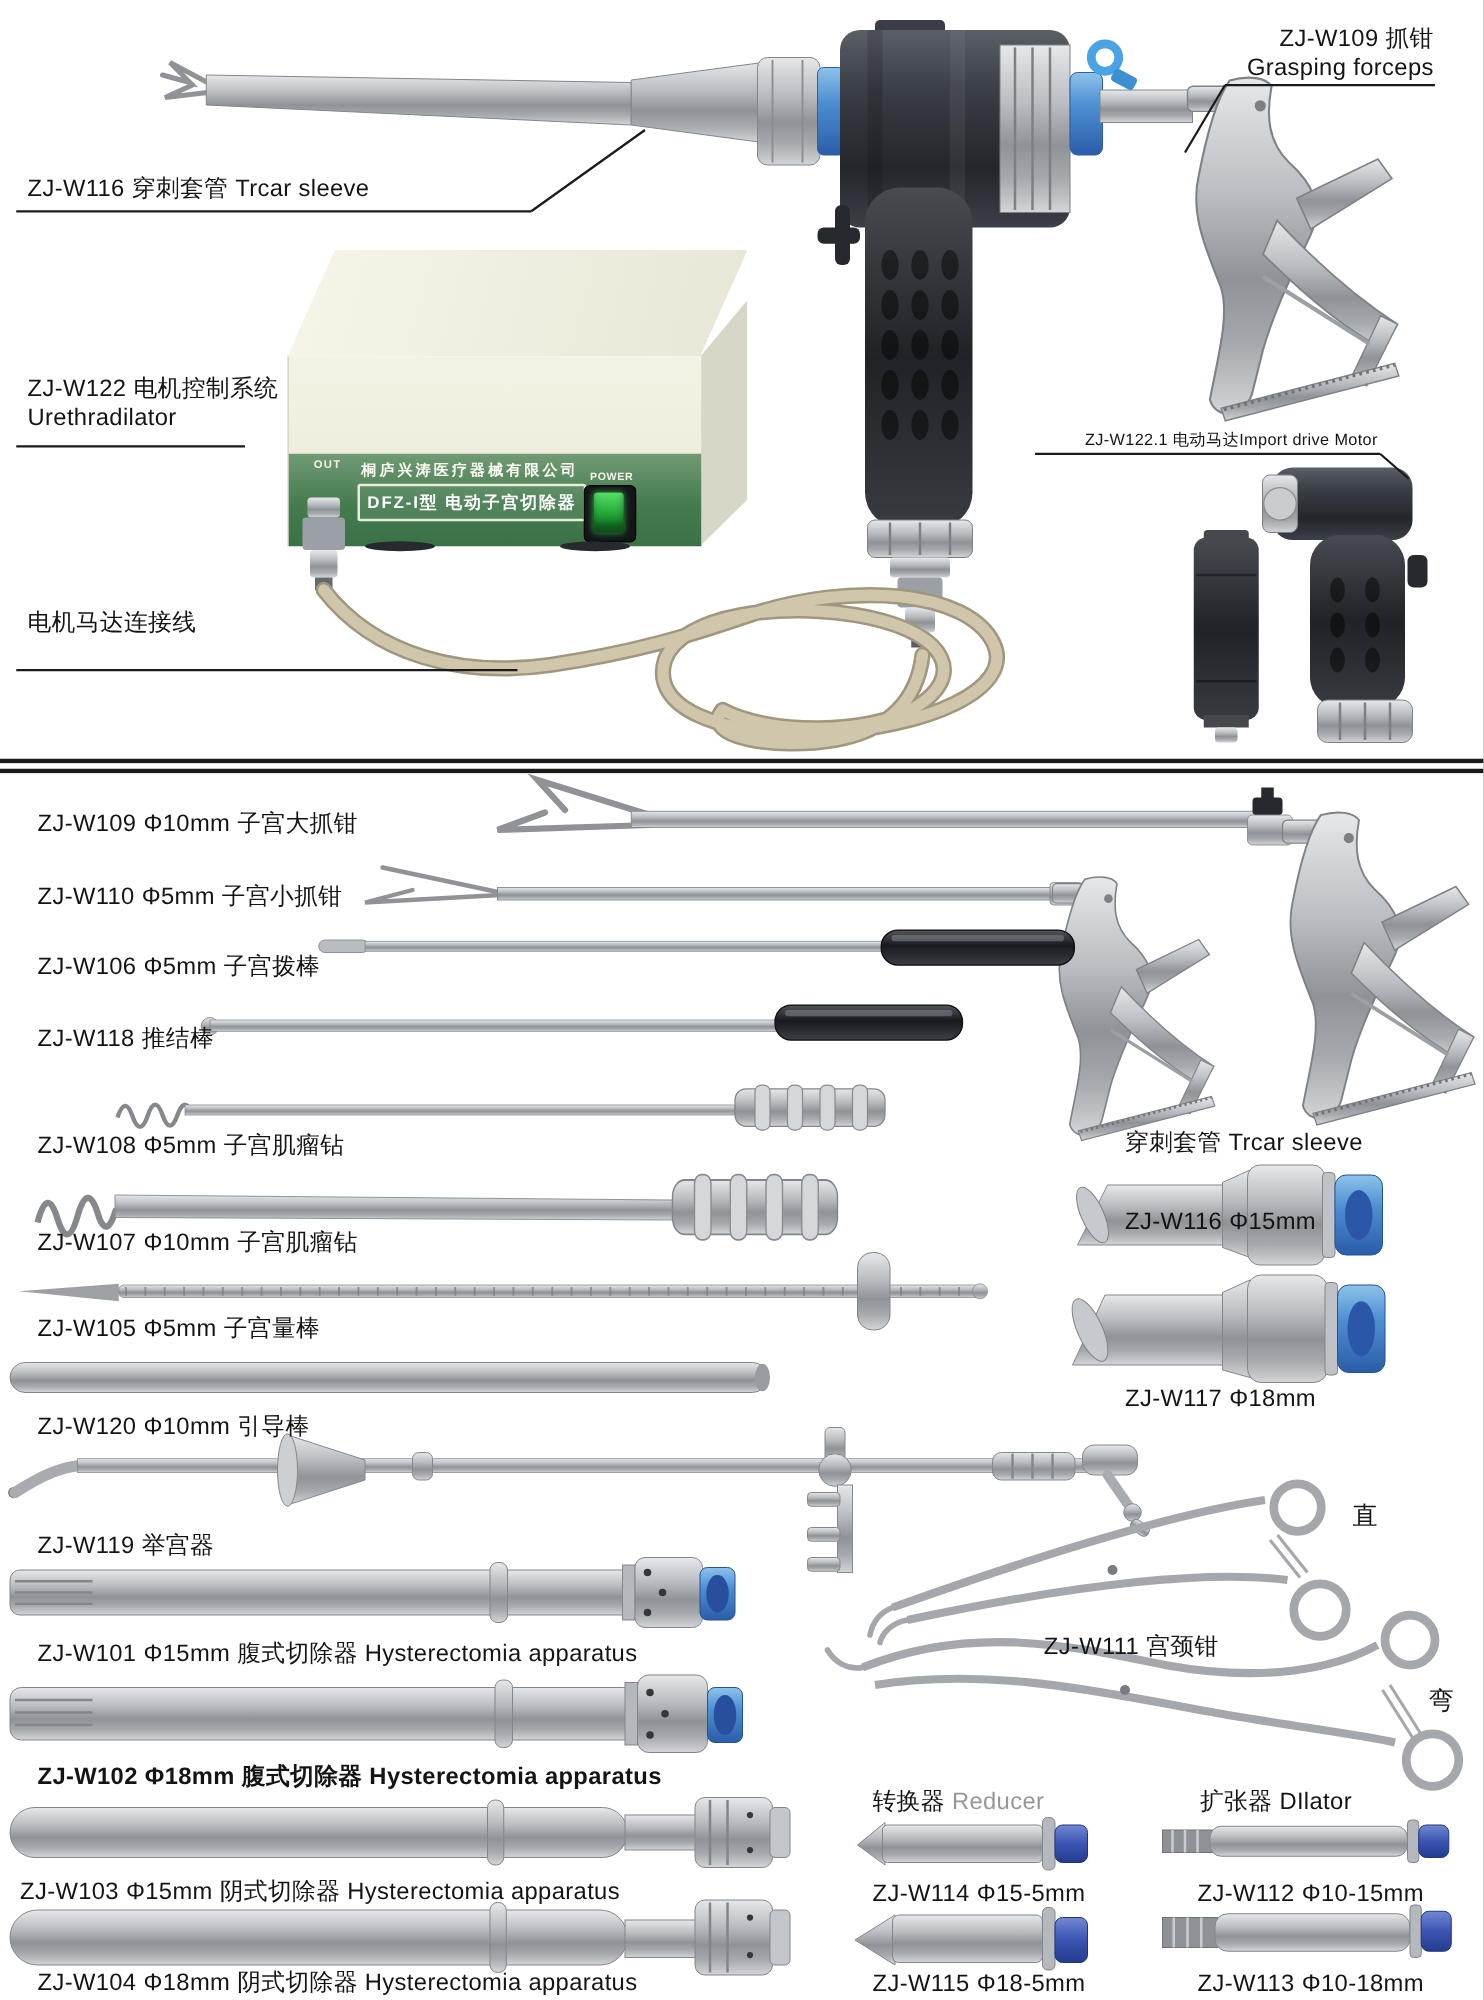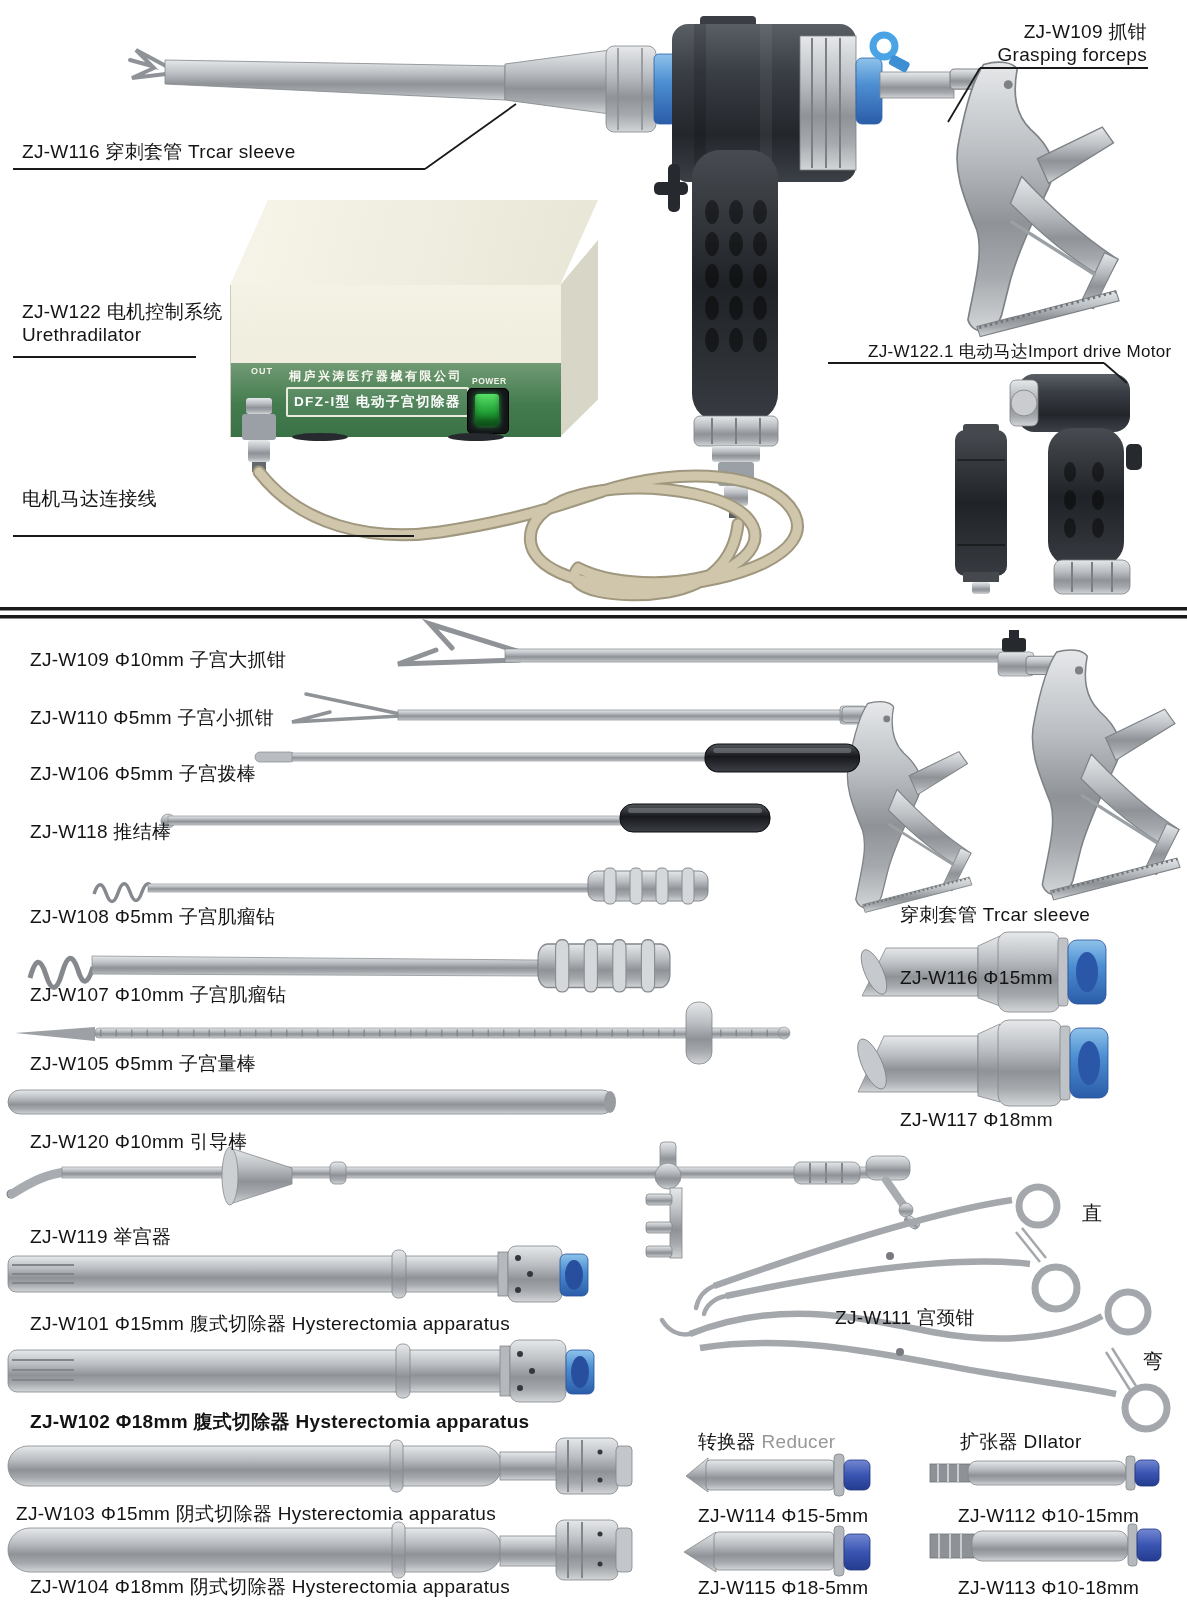--- a/index.html
+++ b/index.html
@@ -496,21 +496,21 @@
 
   <div class="lbl rt" style="right:40px; top:20px;">
     <div>ZJ-W109 抓钳</div>
     <div>Grasping forceps</div>
   </div>
   <div class="lbl" style="left:22px; top:140px;">ZJ-W116 穿刺套管 Trcar sleeve</div>
   <div class="lbl" style="left:22px; top:300px;">
     <div>ZJ-W122 电机控制系统</div>
     <div>Urethradilator</div>
   </div>
-  <div class="lbl" style="left:868px; top:340px; font-size:17px;">ZJ-W122.1  电动马达Import drive Motor</div>
+  <div class="lbl" style="left:868px; top:340px; font-size:13px;">ZJ-W122.1  电动马达Import drive Motor</div>
   <div class="lbl" style="left:22px; top:487px;font-family:Liberation Serif, serif;">电机马达连接线</div>
 
   <div class="lbl" style="left:30px; top:648px;">ZJ-W109 Φ10mm 子宫大抓钳</div>
   <div class="lbl" style="left:30px; top:706px;">ZJ-W110 Φ5mm 子宫小抓钳</div>
   <div class="lbl" style="left:30px; top:762px;">ZJ-W106 Φ5mm 子宫拨棒</div>
   <div class="lbl" style="left:30px; top:820px;">ZJ-W118  推结棒</div>
   <div class="lbl" style="left:30px; top:905px;">ZJ-W108 Φ5mm 子宫肌瘤钻</div>
   <div class="lbl" style="left:30px; top:983px;">ZJ-W107 Φ10mm 子宫肌瘤钻</div>
   <div class="lbl" style="left:30px; top:1052px;">ZJ-W105 Φ5mm 子宫量棒</div>
   <div class="lbl" style="left:30px; top:1130px;">ZJ-W120 Φ10mm 引导棒</div>

